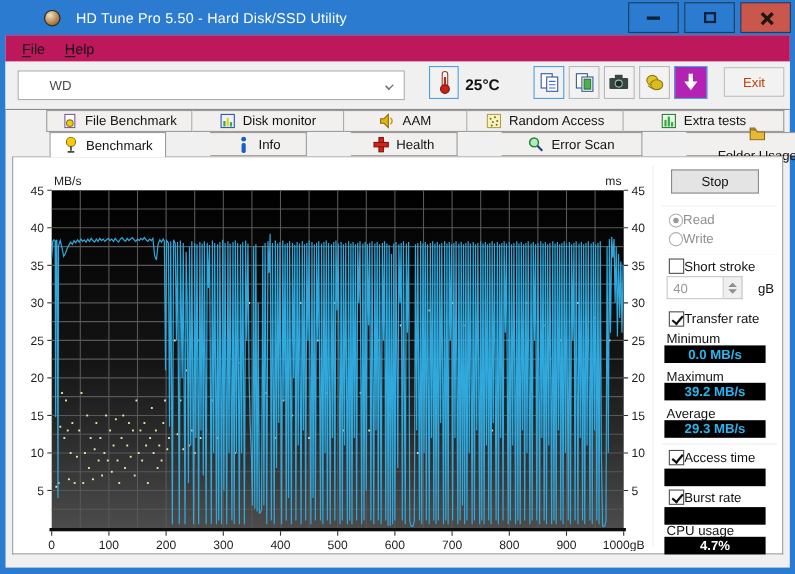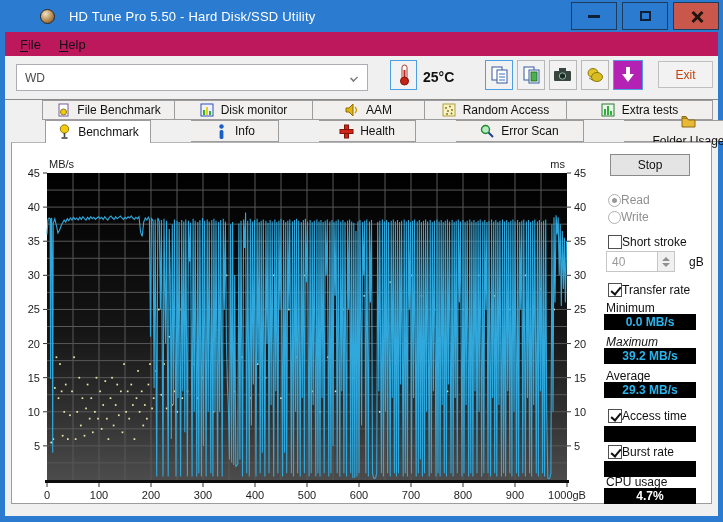--- a/index.html
+++ b/index.html
@@ -1,19 +1,19 @@
 <!DOCTYPE html>
 <html><head>
 <meta charset="utf-8">
 <style>
   * { box-sizing: border-box; margin: 0; padding: 0; }
   body { width: 723px; height: 522px; overflow: hidden;
          font-family: "Liberation Sans", sans-serif; font-size: 12px; color:#111;
          background:#fff; }
-  .window { position:relative; width:723px; height:522px; background:#2b7bd0; }
+  .window { position:relative; width:723px; height:522px; background:#2b7bd0;text-align:right; }
   
   .titlebar { position:absolute; left:0; top:0; width:723px; height:32px; background:#2b7bd0;
               display:flex; align-items:center; }
   .app-icon { width:15px; height:15px; margin-left:40px; border-radius:50%;
               background: radial-gradient(circle at 35% 30%, #f2e2c4, #b58a52 55%, #6b4b22);
               border:1px solid #35261a; }
   .title-text { color:#fff; font-size:13px; margin-left:14px; letter-spacing:.2px; }
   .winbtns { position:absolute; right:4px; top:2px; display:flex; gap:5px; }
   .winbtn { width:46px; height:28px; border:1px solid #1d3c5c; background:#2b7bd0;
             display:flex; align-items:center; justify-content:center; cursor:default; }
@@ -544,21 +544,21 @@
       </div>
 
       <div class="cb-row" style="top:140px;">
         <span class="cbox on"></span>
         <span>Transfer rate</span>
       </div>
 
       <span class="sb-label" style="top:158px;">Minimum</span>
       <div class="vbox" style="top:171px;">0.0 MB/s</div>
 
-      <span class="sb-label" style="top:192px;font-style:italic;">Maximum</span>
+      <span class="sb-label" style="top:192px;">Maximum</span>
       <div class="vbox" style="top:205px;">39.2 MB/s</div>
 
       <span class="sb-label" style="top:226px;">Average</span>
       <div class="vbox" style="top:239px;">29.3 MB/s</div>
 
       <div class="sb-hr" style="top:260px;"></div>
 
       <div class="cb-row" style="top:266px;">
         <span class="cbox on"></span>
         <span>Access time</span>

